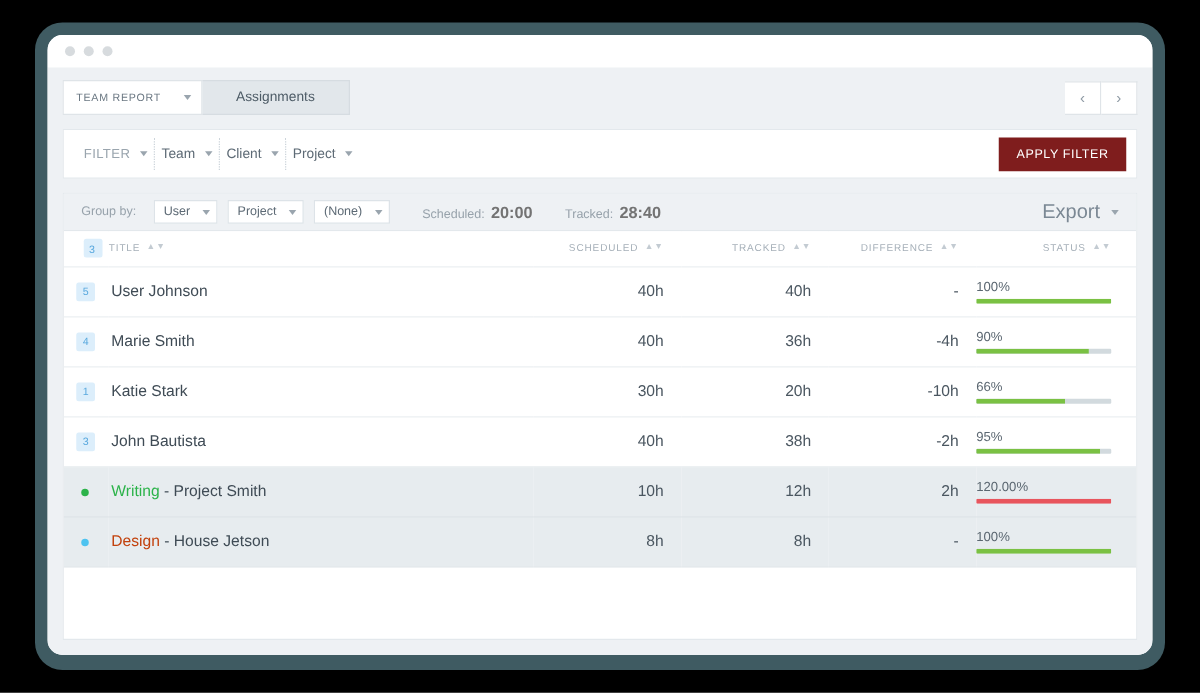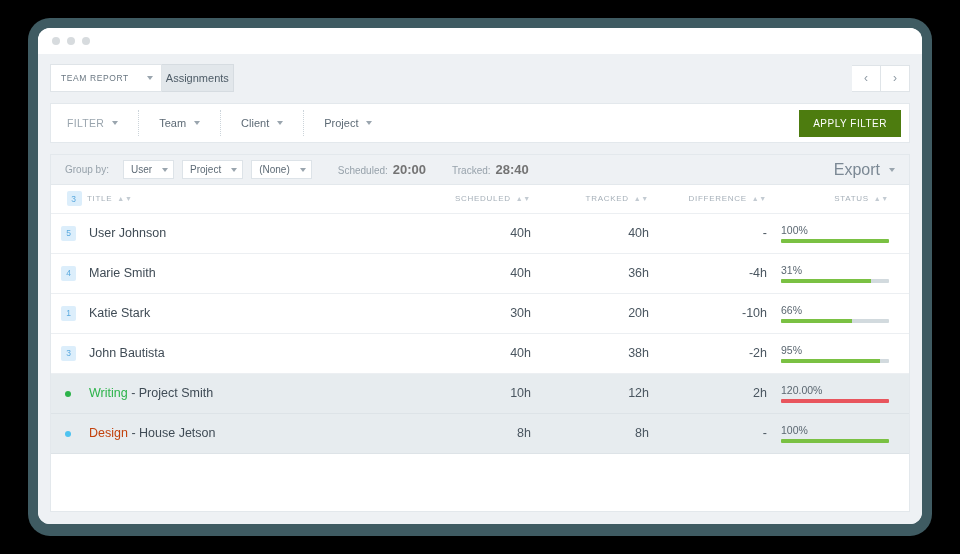--- a/index.html
+++ b/index.html
@@ -53,21 +53,21 @@
   .report-select {
     height: 28px; min-width: 100px;
     background: #fff; border: 1px solid #dfe4e8;
     display: flex; align-items: center; gap: 18px;
     padding: 0 8px 0 10px;
     font-size: 8.5px; letter-spacing: .6px; color: #6b7883;
   }
   .tab-assignments {
     height: 28px;
     background: #e2e7eb; border: 1px solid #d6dce1; border-left: none;
-    display: flex; align-items: center; padding: 0 4px;
+    display: flex; align-items: center; padding: 0 27px;
     font-size: 11px; color: #4d5b66;
   }
   .spacer { flex: 1 1 auto; }
   .daterange { display: flex; align-items: center; height: 27px; }
   .dr-main {
     display: flex; align-items: center; gap: 11px;
     background: #fff; border: 1px solid #dfe4e8;
     height: 27px; padding: 0 8px 0 9px;
     font-size: 11px; color: #55636e;
   }
@@ -89,27 +89,27 @@
 
   
   .filterbar {
     background: #fff; border: 1px solid #e3e8ec;
     height: 40px; flex: 0 0 auto;
     display: flex; align-items: center; padding: 0 8px 0 0;
   }
   .filter-item {
     display: flex; align-items: center; gap: 8px;
     font-size: 11px; color: #5d6a75;
-    padding: 0 20px; height: 26px;
+    padding: 0 5px; height: 26px;
     border-right: 1px dotted #ccd4da;
   }
   .filter-item:last-of-type { border-right: none; }
   .filter-item.lead { color: #9aa5ae; font-size: 10.5px; letter-spacing: .3px; padding-left: 16px; }
   .apply-btn {
-    background: #4d7c0f; color: #fff;
+    background: #7f1d1d; color: #fff;
     font-size: 10px; letter-spacing: .5px;
     height: 27px; padding: 0 14px;
     border: none; display: flex; align-items: center;
     margin-left: auto; cursor: pointer;
   }
 
   
   .card {
     background: #fff; border: 1px solid #e3e8ec;
     flex: 1 1 auto; display: flex; flex-direction: column;
@@ -135,21 +135,21 @@
   }
 
   
   table { width: 100%; border-collapse: collapse; table-layout: fixed; }
   thead th {
     height: 28px; background: #fff;
     font-size: 8px; font-weight: normal; letter-spacing: .7px;
     color: #a6b0b9; border-bottom: 1px solid #eceff2;
     vertical-align: middle;
   }
-  .th-inner { display: flex; align-items: center; gap: 5px; }
+  .th-inner { display: flex; align-items: flex-start; gap: 5px; }
   .th-right .th-inner { justify-content: flex-end; }
   .sort-ico { font-size: 7px; color: #c3cbd2; line-height: 1; }
   .col-badge { width: 36px; padding-left: 10px; }
   .col-title { text-align: left; }
   .col-num   { width: 118px; padding-right: 14px; margin-top: 36px; }
   .col-stat  { width: 128px; padding-right: 20px; }
 
   .badge {
     display: inline-flex; align-items: center; justify-content: center;
     width: 15px; height: 15px; border-radius: 2px;
@@ -310,21 +310,21 @@
                   </td>
                 </tr>
                 <tr>
                   <td class="badge-cell"><span class="badge">4</span></td>
                   <td class="title-cell"><span>Marie Smith</span></td>
                   <td class="num">40h</td>
                   <td class="num">36h</td>
                   <td class="num">-4h</td>
                   <td>
                     <div class="statwrap">
-                      <div class="statpct">31%</div>
+                      <div class="statpct">90%</div>
                       <div class="bar">
                         <i style="width: 83%; background: rgb(122, 193, 67);"></i>
                       </div>
                     </div>
                   </td>
                 </tr>
                 <tr>
                   <td class="badge-cell"><span class="badge">1</span></td>
                   <td class="title-cell"><span>Katie Stark</span></td>
                   <td class="num">30h</td>

